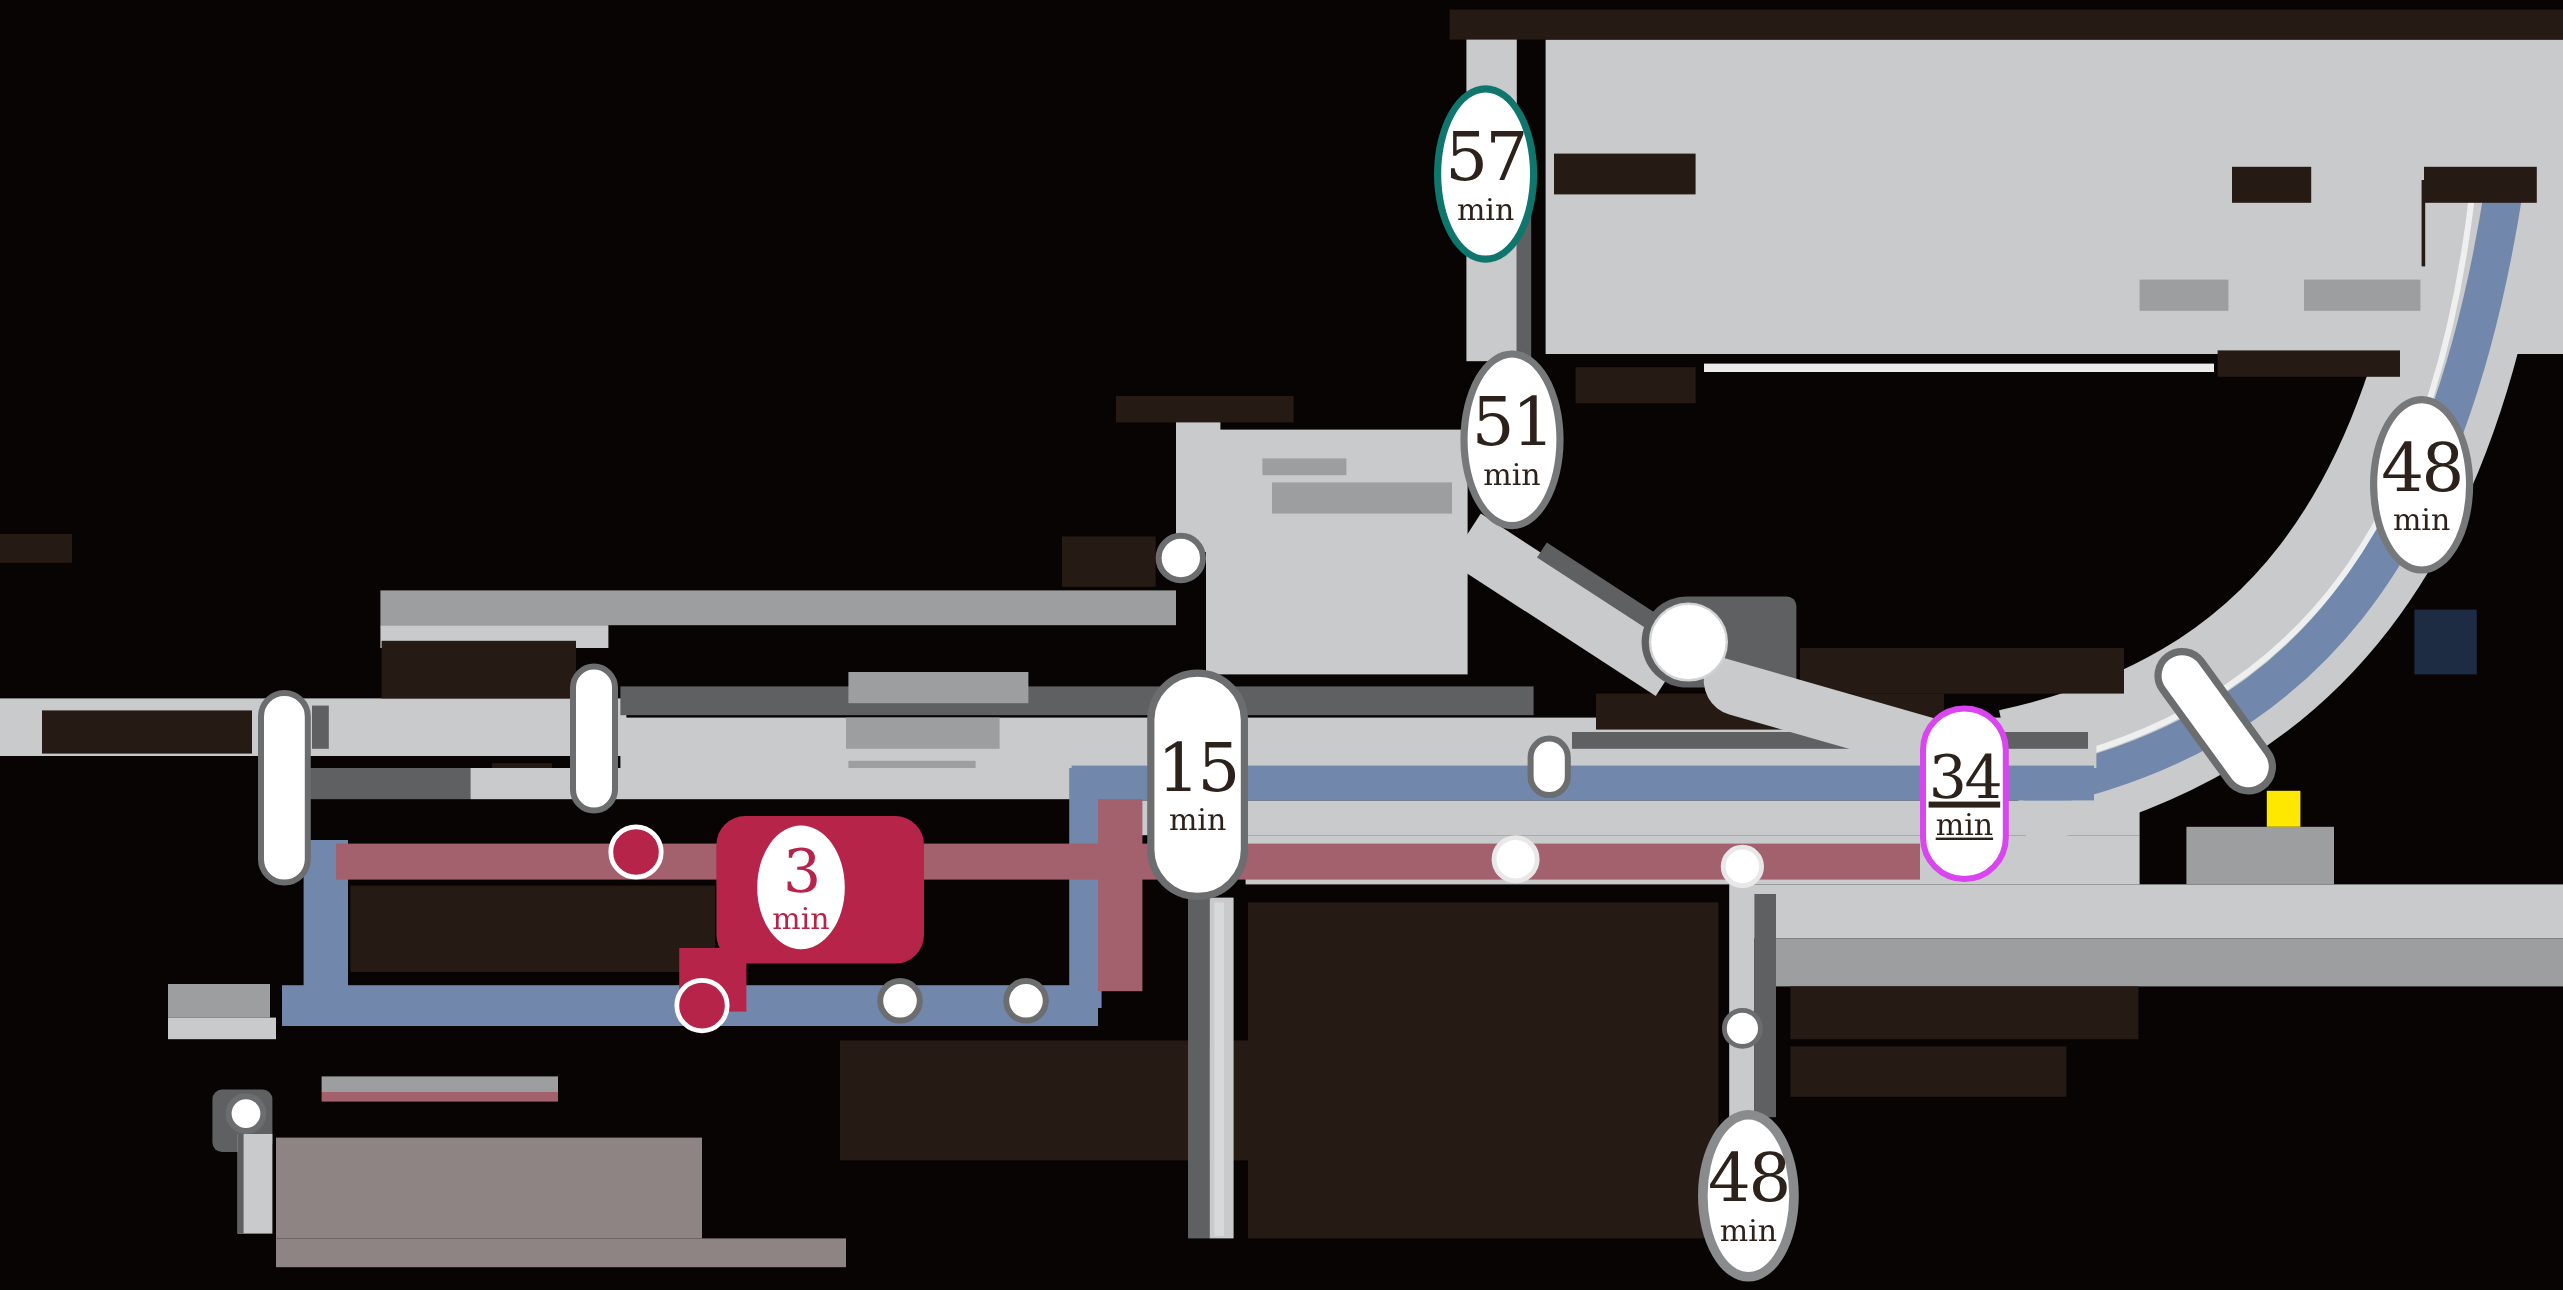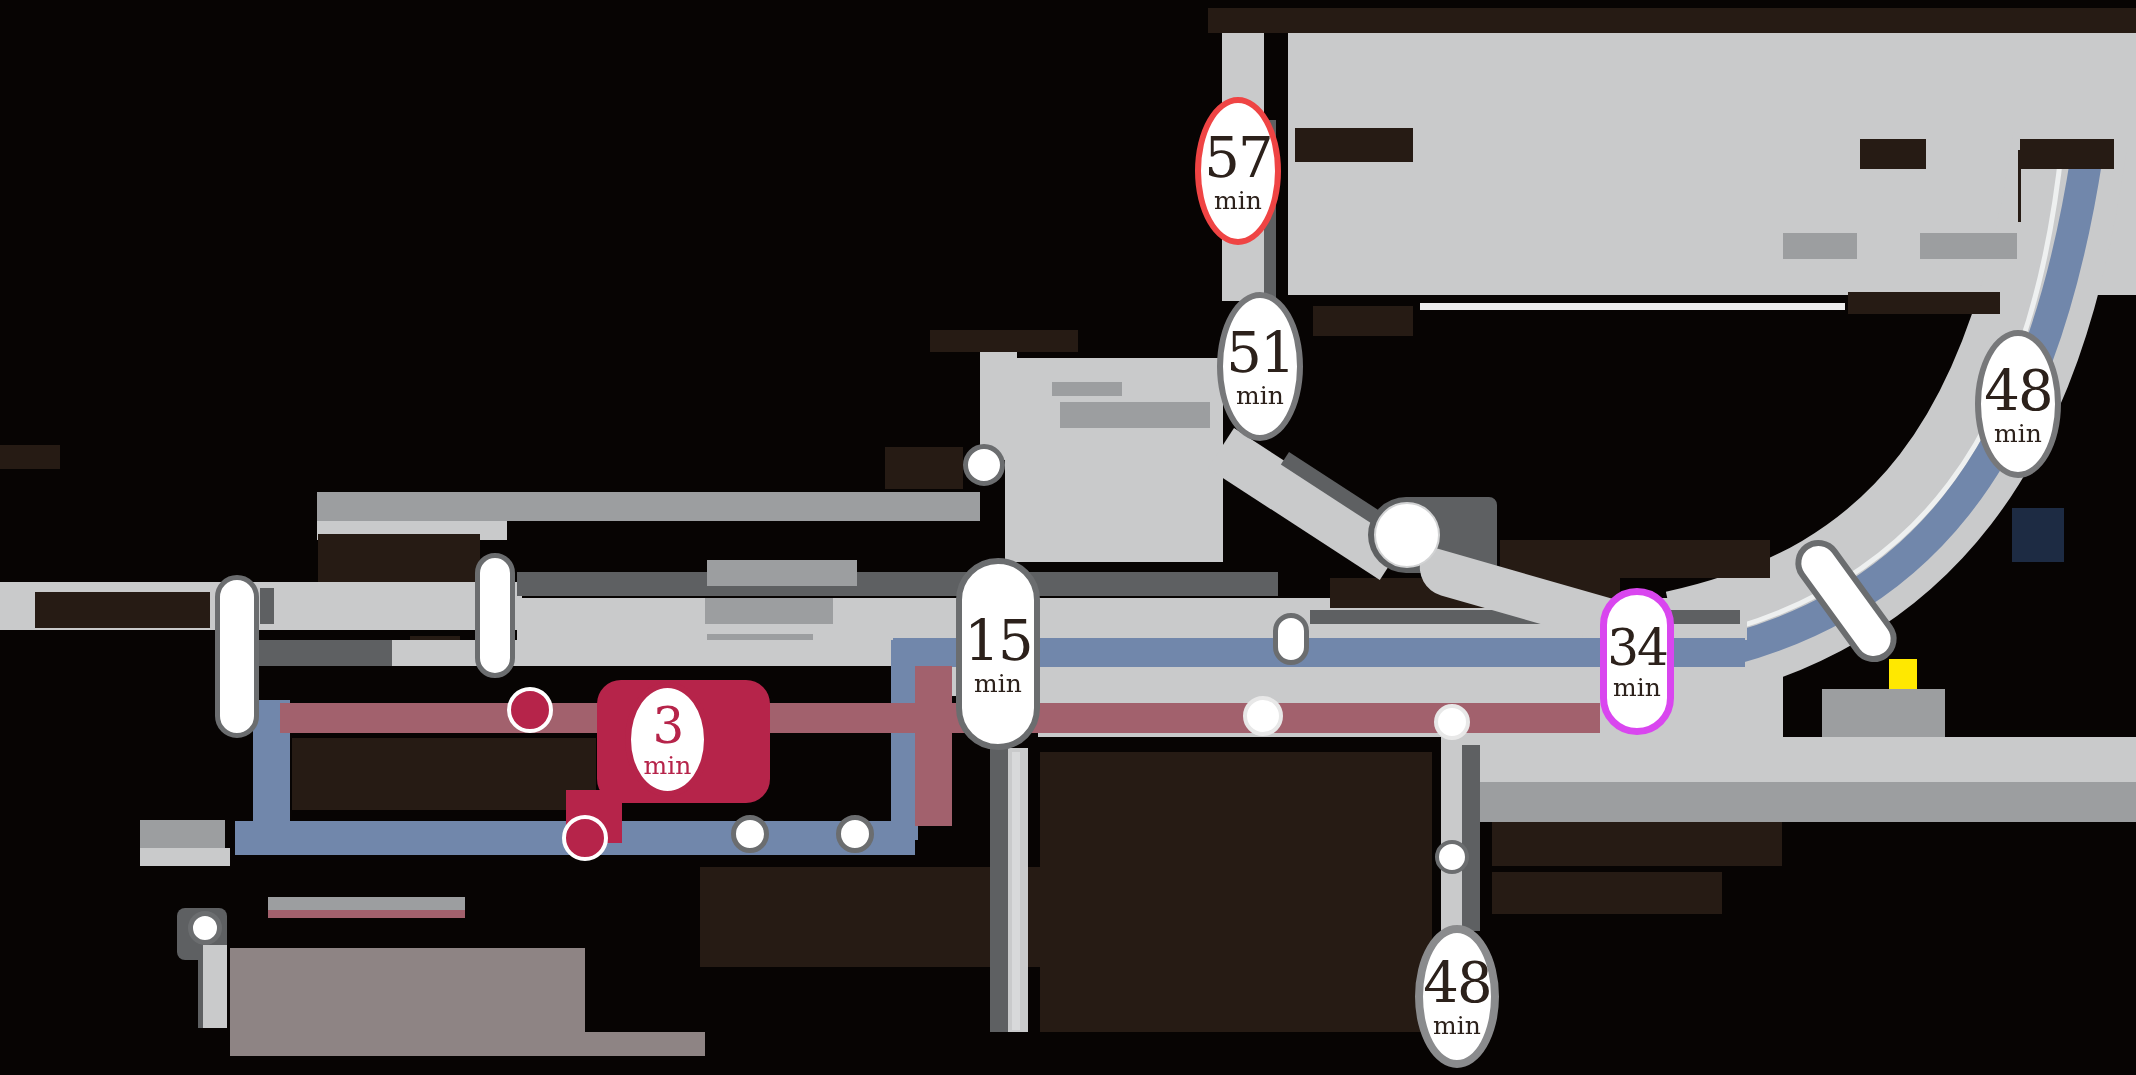--- a/index.html
+++ b/index.html
@@ -121,37 +121,37 @@
   <div class="station" style="left:836px;top:815px;width:38px;height:38px;border:5px solid #6b6d6f;"></div>
   <div class="station" style="left:1434px;top:704px;width:36px;height:36px;border:4px solid #e8e8e8;"></div>
   <div class="station" style="left:1435px;top:840px;width:34px;height:34px;border:4px solid #6b6d6f;"></div>
   <div class="station" style="left:188px;top:911px;width:34px;height:34px;border:5px solid #6b6d6f;"></div>
   <div class="station" style="left:507px;top:687px;width:46px;height:46px;background:#b6244a;border:4px solid #ffffff;"></div>
   <div class="station" style="left:562px;top:815px;width:46px;height:46px;background:#b6244a;border:4px solid #ffffff;"></div>
   <div class="capsule" style="left:215px;top:575px;width:44px;height:163px;border:5px solid #6b6d6f;border-radius:22px;"></div>
   <div class="capsule" style="left:475px;top:553px;width:40px;height:125px;border:5px solid #6b6d6f;border-radius:22px;"></div>
   <div class="capsule" style="left:1823px;top:531px;width:46px;height:140px;border:6px solid #6b6d6f;border-radius:26px;transform:rotate(-36deg);"></div>
 
-  <div class="badge" style="left:1195px;top:97px;width:86px;height:148px;border:6px solid #ef4444;border-radius:50%;">
+  <div class="badge" style="left:1195px;top:71px;width:86px;height:148px;border:6px solid #0f766e;border-radius:50%;">
     <span class="num">57</span>
     <span class="unit">min</span>
   </div>
   <div class="badge" style="left:1217px;top:292px;width:86px;height:149px;border:6px solid #77787a;border-radius:50%;">
     <span class="num">51</span>
     <span class="unit">min</span>
   </div>
   <div class="badge" style="left:1975px;top:330px;width:86px;height:148px;border:6px solid #77787a;border-radius:50%;">
     <span class="num">48</span>
     <span class="unit">min</span>
   </div>
   <div class="badge" style="left:956px;top:558px;width:84px;height:192px;border:6px solid #6b6d6f;border-radius:42px;">
     <span class="num">15</span>
     <span class="unit">min</span>
   </div>
-  <div class="badge small" style="left:1600px;top:588px;width:74px;height:147px;border:7px solid #d946ef;border-radius:37px;">
+  <div class="badge small" style="left:1600px;top:588px;width:74px;height:147px;border:5px solid #d946ef;border-radius:37px;text-decoration:underline;">
     <span class="num">34</span>
     <span class="unit">min</span>
   </div>
   <div class="badge small red" style="left:625px;top:682px;width:85px;height:115px;border:6px solid #b6244a;border-radius:50%;">
     <span class="num">3</span>
     <span class="unit">min</span>
   </div>
   <div class="badge" style="left:1415px;top:925px;width:84px;height:143px;border:8px solid #8a8b8d;border-radius:50%;">
     <span class="num">48</span>
     <span class="unit">min</span>

